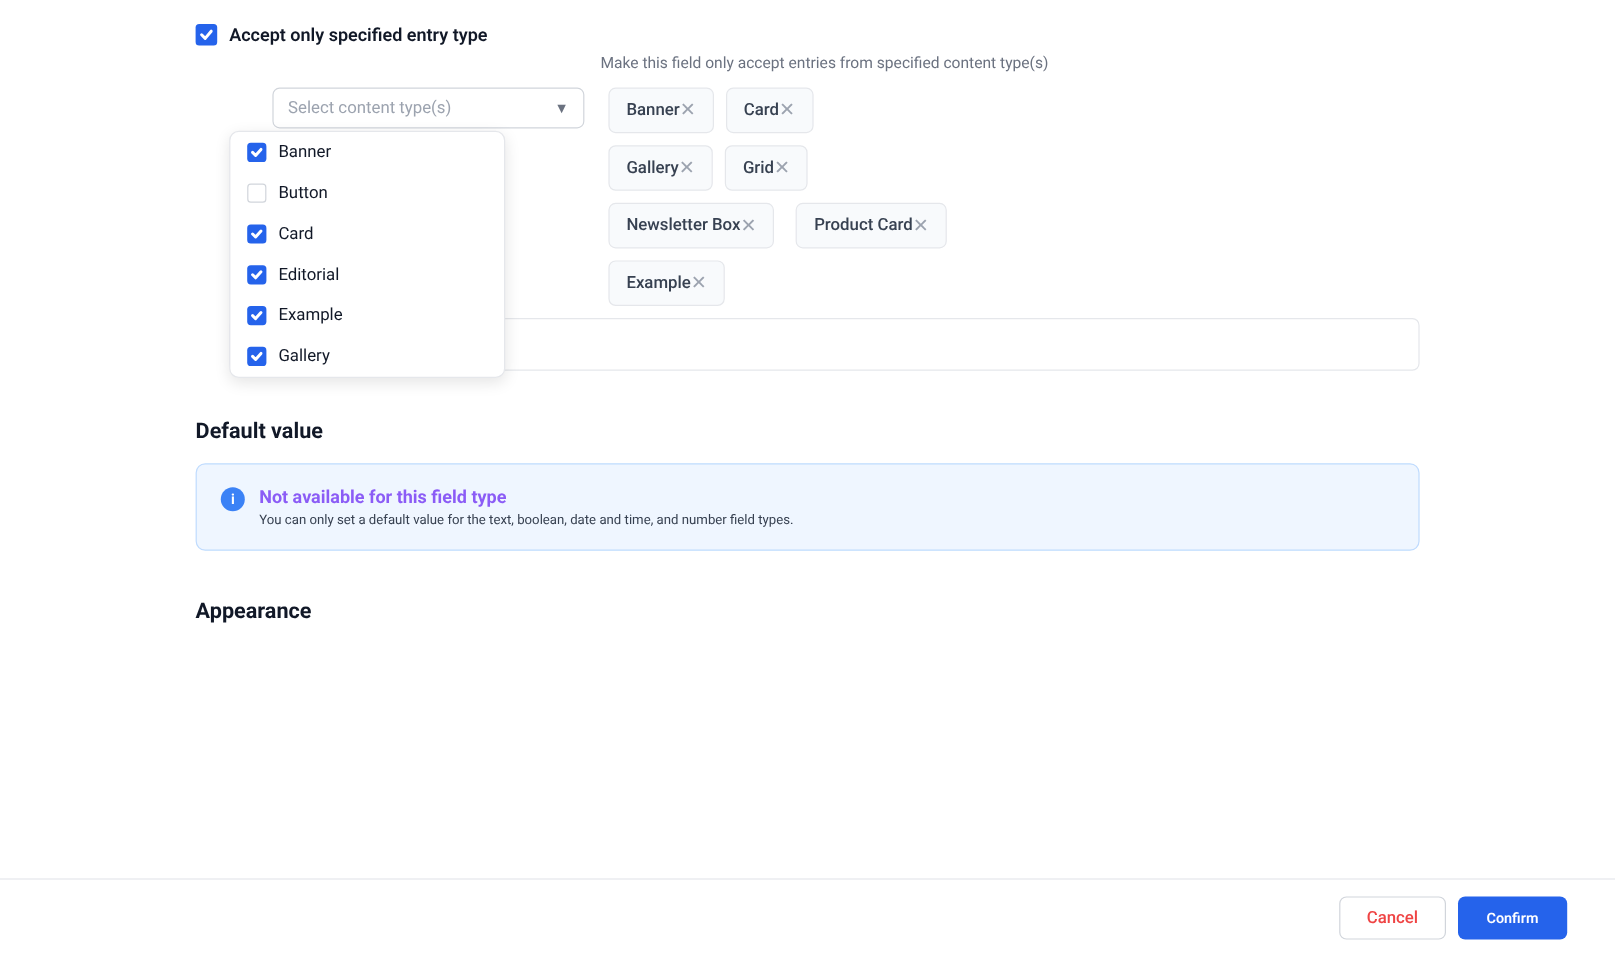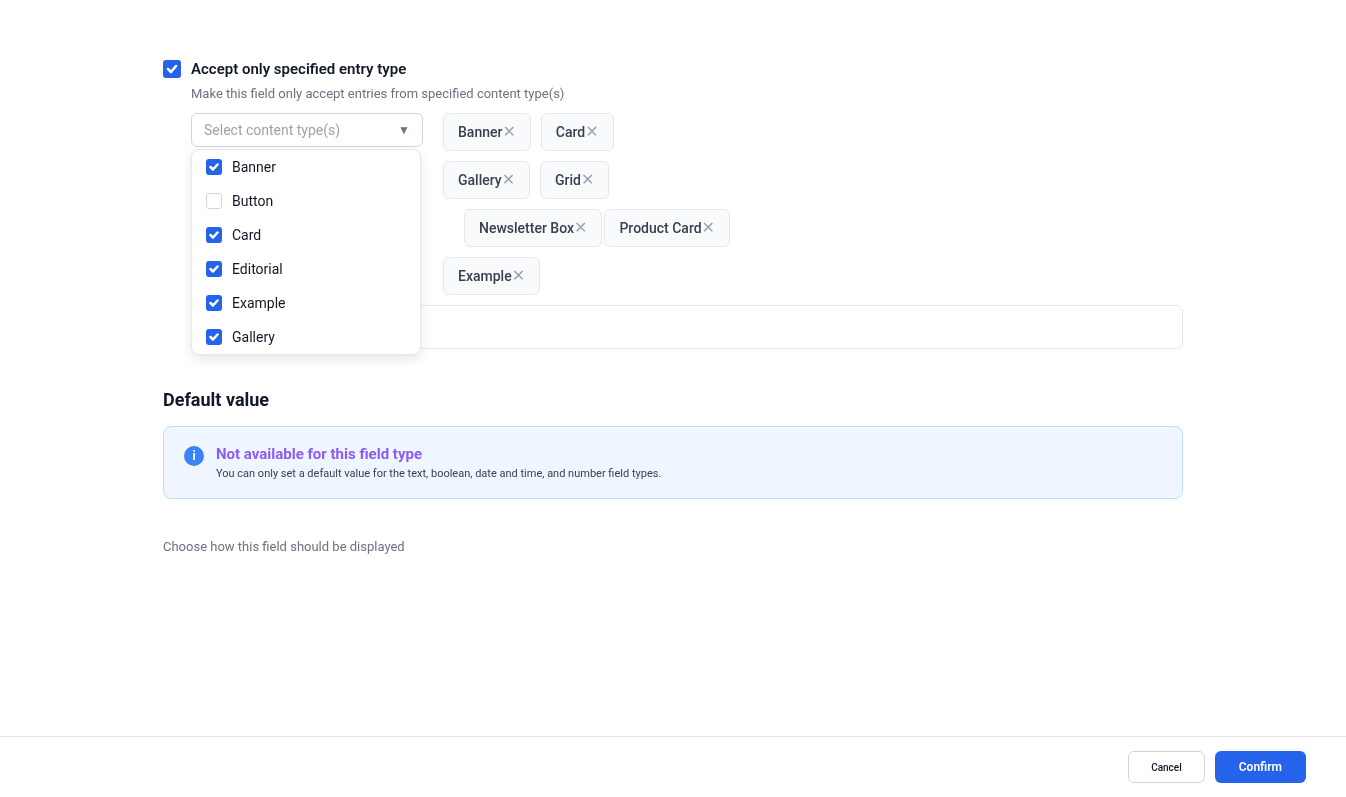--- a/index.html
+++ b/index.html
@@ -21,21 +21,20 @@
       padding: 20px 40px;
       max-width: 1100px;
       margin: 0 auto;
     }
 
     .checkbox-row {
       display: flex;
       align-items: center;
       gap: 10px;
       margin-bottom: 8px;
-      margin-top: 40px;
     }
 
     .checkbox-blue {
       width: 18px;
       height: 18px;
       background: #2563eb;
       border-radius: 3px;
       display: flex;
       align-items: center;
       justify-content: center;
@@ -57,34 +56,36 @@
       font-size: 15px;
       font-weight: 600;
       color: #111827;
     }
 
     .help-text {
       color: #6b7280;
       font-size: 13px;
       margin-bottom: 12px;
       margin-left: 28px;
+      text-align: center;
     }
 
     .select-trigger {
-      width: 232px;
+      width: 260px;
       border: 1px solid #d1d5db;
       border-radius: 6px;
       padding: 8px 12px;
       display: flex;
       align-items: center;
       justify-content: space-between;
       cursor: pointer;
       background: #fff;
       color: #9ca3af;
       font-size: 14px;
+      margin-left: 36px;
     }
 
     .select-trigger .chevron {
       color: #6b7280;
       font-size: 12px;
     }
 
     .dropdown-menu {
       position: absolute;
       top: calc(100% + 2px);
@@ -228,23 +229,23 @@
       justify-content: flex-end;
       gap: 10px;
       z-index: 200;
     }
 
     .btn-cancel {
       background: #fff;
       border: 1px solid #d1d5db;
       border-radius: 6px;
       padding: 9px 22px;
-      font-size: 10px;
+      font-size: 14px;
       font-weight: 500;
-      color: #0f172a;
+      color: #ef4444;
       cursor: pointer;
     }
 
     .btn-confirm {
       background: #2563eb;
       border: none;
       border-radius: 6px;
       padding: 9px 24px;
       font-size: 12px;
       font-weight: 600;
@@ -354,21 +355,21 @@
         <div class="tag-item">
           <span>Gallery</span>
           <span class="tag-remove">✕</span>
         </div>
         <div class="tag-item">
           <span>Grid</span>
           <span class="tag-remove">✕</span>
         </div>
       </div>
 
-      <div style="display:flex; gap:2px;margin-left:21px;">
+      <div style="display:flex; gap:18px;">
         <div class="tag-item">
           <span>Newsletter Box</span>
           <span class="tag-remove">✕</span>
         </div>
         <div class="tag-item">
           <span>Product Card</span>
           <span class="tag-remove">✕</span>
         </div>
       </div>
 
@@ -389,20 +390,20 @@
 
   <div class="info-box">
     <div class="info-icon">i</div>
     <div class="info-box-content">
       <div class="info-title">Not available for this field type</div>
       <div class="info-desc">You can only set a default value for the text, boolean, date and time, and number field types.</div>
     </div>
   </div>
 
   <div class="appearance-section">
-    <p class="help-text" style="margin-left:0;">Choose how this field should be displayed</p>
+    <div class="section-title">Appearance</div>
   </div>
 </div>
 
 <div class="footer-buttons">
   <button class="btn-cancel">Cancel</button>
   <button class="btn-confirm">Confirm</button>
 </div>
 
 </body></html>

